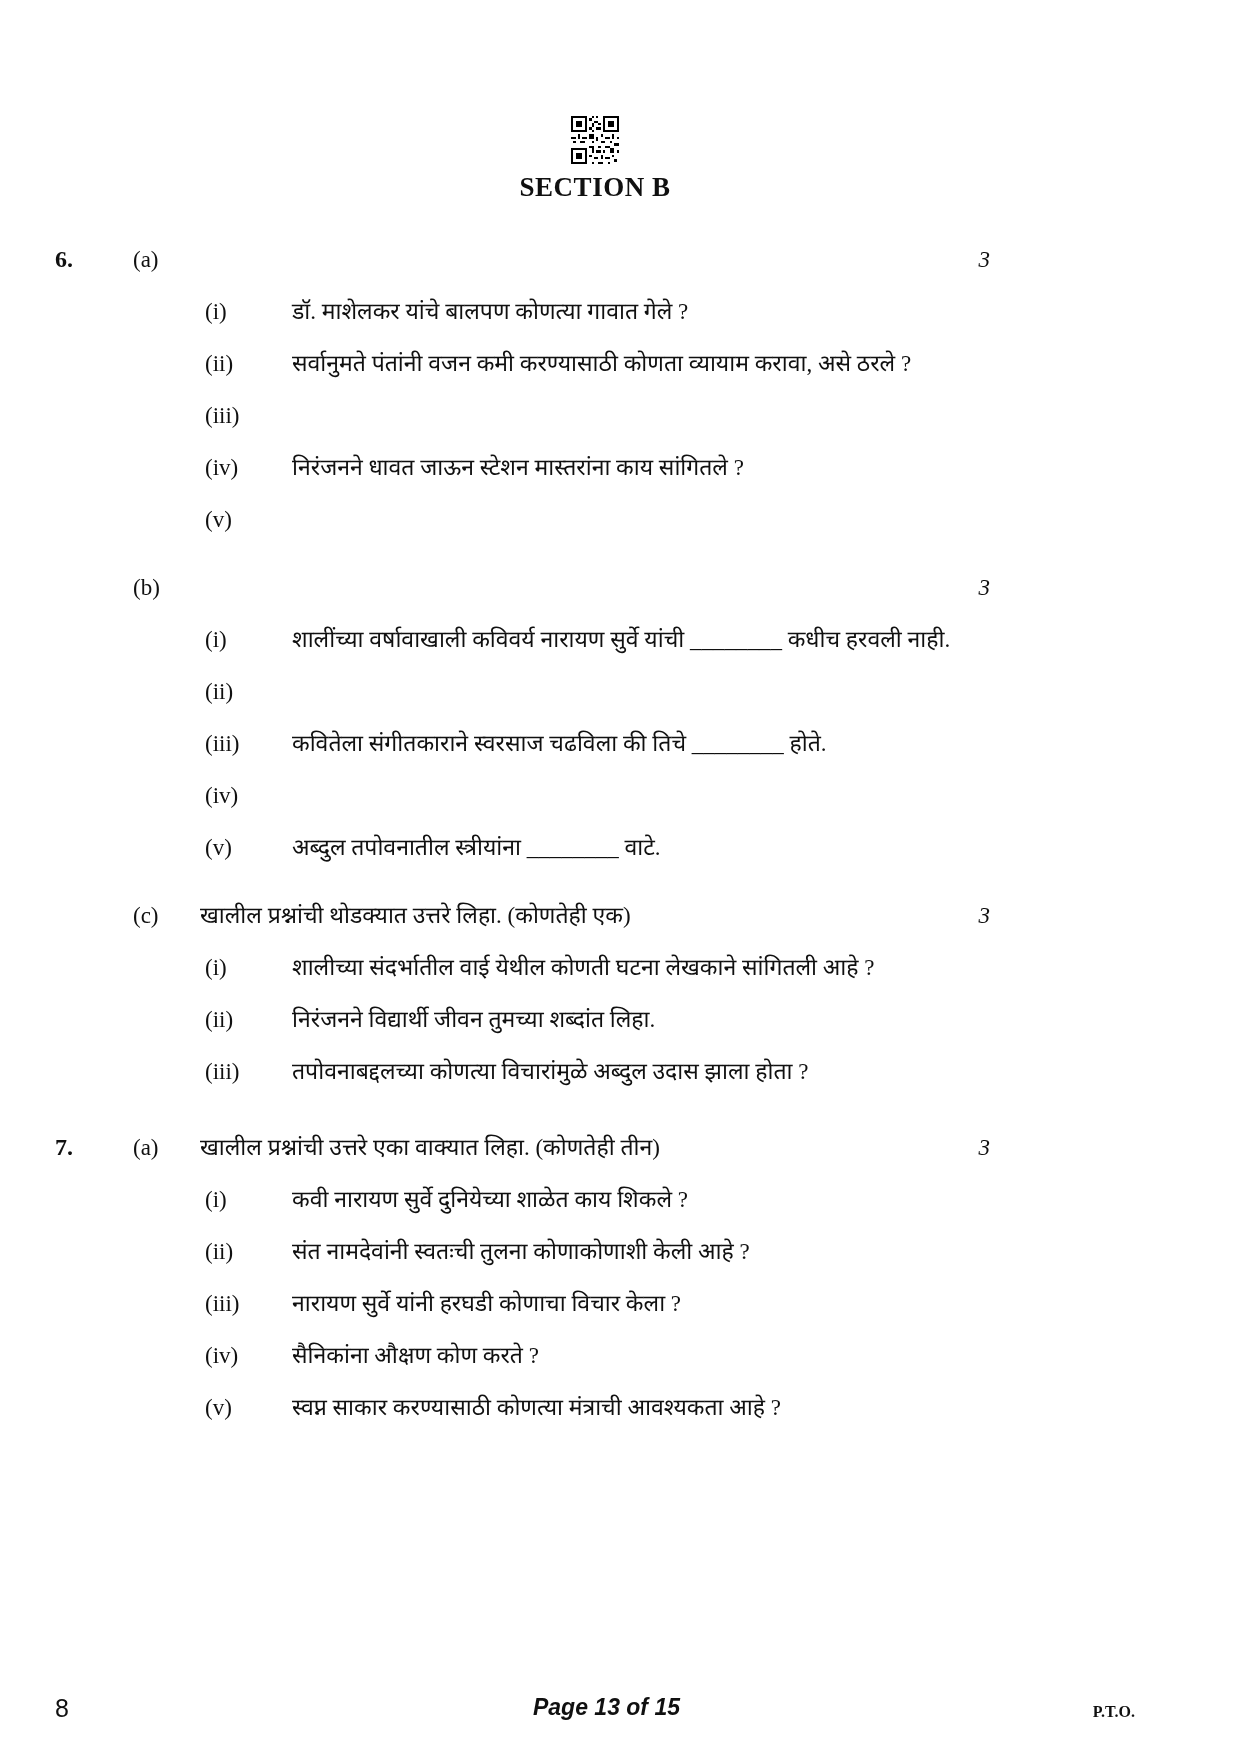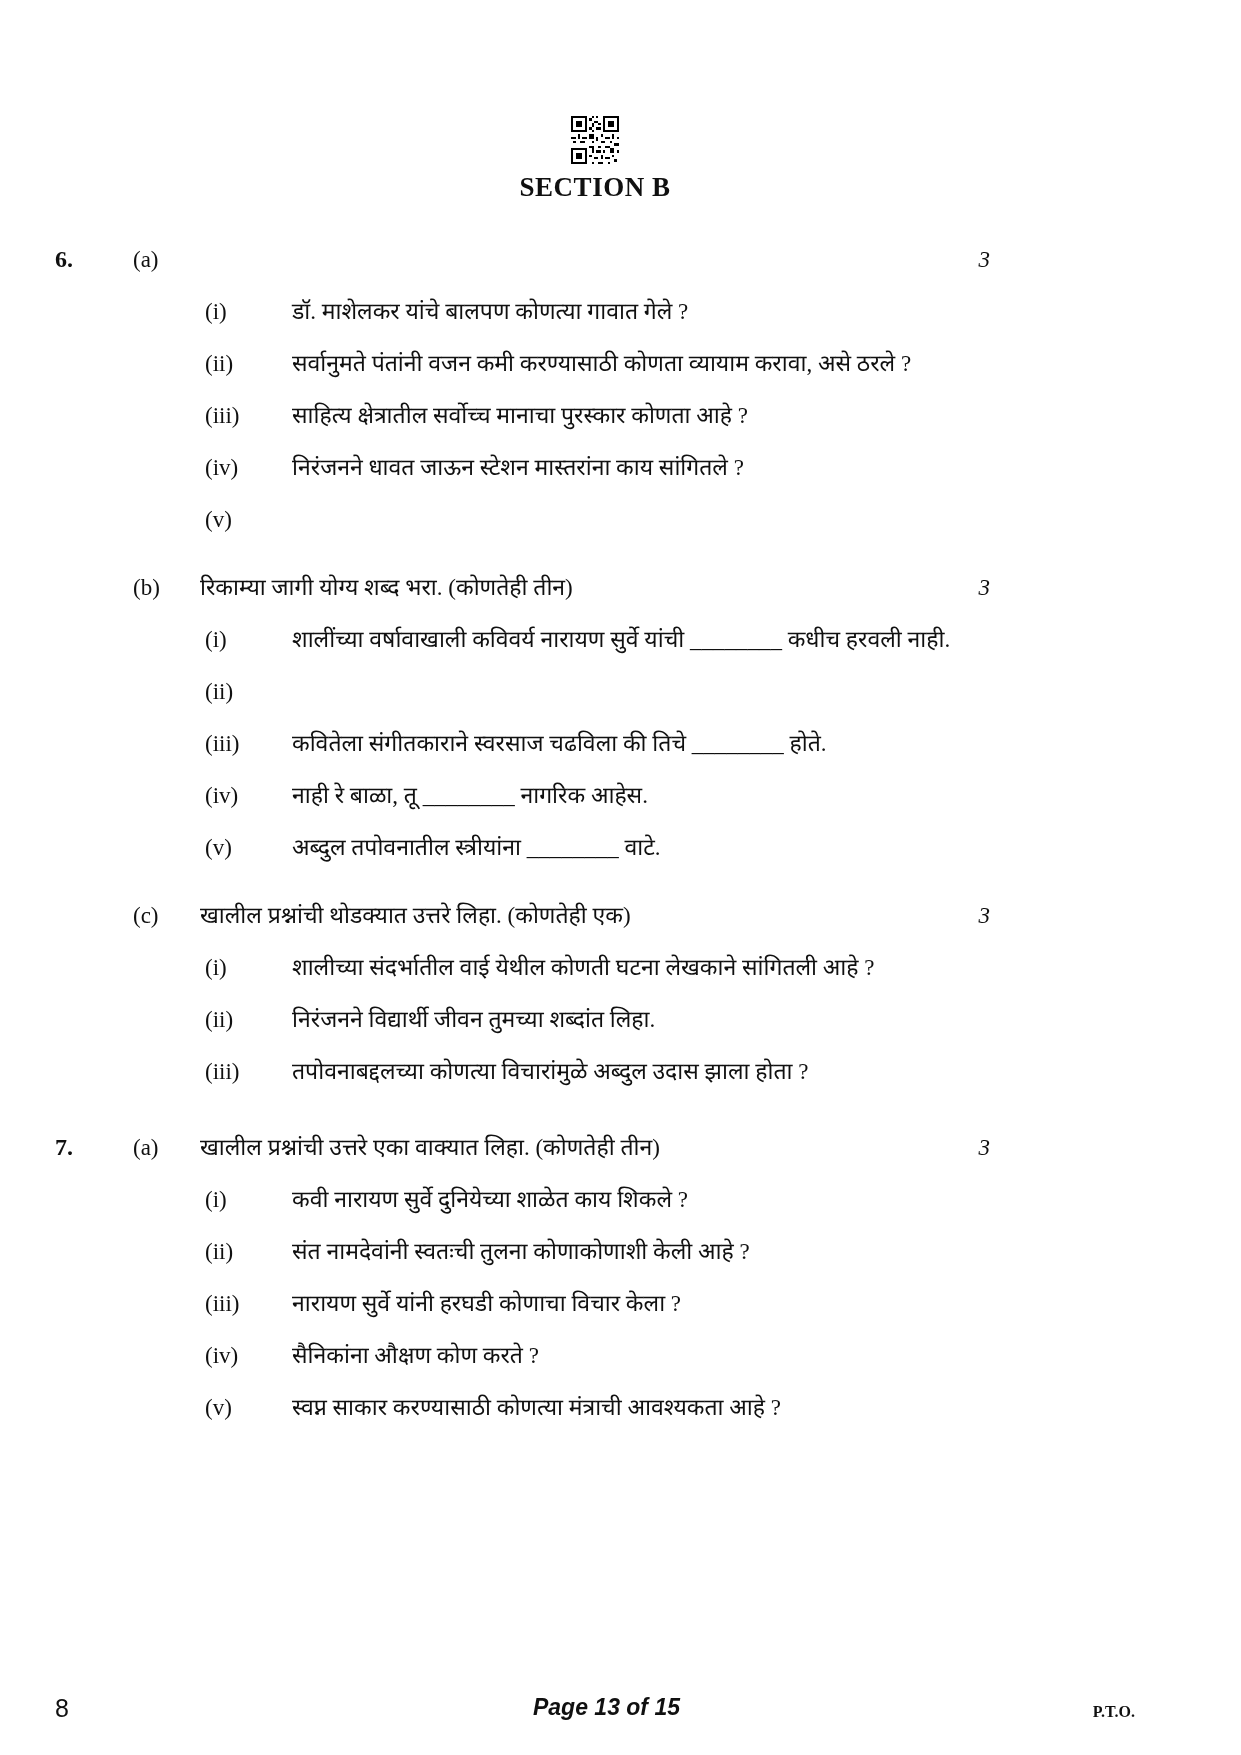--- a/index.html
+++ b/index.html
@@ -166,56 +166,53 @@
     <span class="item-text">डॉ. माशेलकर यांचे बालपण कोणत्या गावात गेले ?</span>
   </div>
   <div class="item-row">
     <span class="item-indent"></span>
     <span class="item-label">(ii)</span>
     <span class="item-text">सर्वानुमते पंतांनी वजन कमी करण्यासाठी कोणता व्यायाम करावा, असे ठरले ?</span>
   </div>
   <div class="item-row">
     <span class="item-indent"></span>
     <span class="item-label">(iii)</span>
-    <span class="item-text">साहित्य क्षेत्रातील सर्वोच्च मानाचा पुरस्कार कोणता आहे ?</span>
   </div>
   <div class="item-row">
     <span class="item-indent"></span>
     <span class="item-label">(iv)</span>
     <span class="item-text">निरंजनने धावत जाऊन स्टेशन मास्तरांना काय सांगितले ?</span>
   </div>
   <div class="item-row">
     <span class="item-indent"></span>
     <span class="item-label">(v)</span>
   </div>
 
   <div class="part-row">
     <span class="qnum"></span>
     <span class="part-label">(b)</span>
-    <span class="part-text">रिकाम्या जागी योग्य शब्द भरा. (कोणतेही तीन)</span>
     <span class="marks">3</span>
   </div>
   <div class="item-row">
     <span class="item-indent"></span>
     <span class="item-label">(i)</span>
     <span class="item-text">शालींच्या वर्षावाखाली कविवर्य नारायण सुर्वे यांची ________ कधीच हरवली नाही.</span>
   </div>
   <div class="item-row">
     <span class="item-indent"></span>
     <span class="item-label">(ii)</span>
   </div>
   <div class="item-row">
     <span class="item-indent"></span>
     <span class="item-label">(iii)</span>
     <span class="item-text">कवितेला संगीतकाराने स्वरसाज चढविला की तिचे ________ होते.</span>
   </div>
   <div class="item-row">
     <span class="item-indent"></span>
     <span class="item-label">(iv)</span>
-    <span class="item-text">नाही रे बाळा, तू ________ नागरिक आहेस.</span>
   </div>
   <div class="item-row">
     <span class="item-indent"></span>
     <span class="item-label">(v)</span>
     <span class="item-text">अब्दुल तपोवनातील स्त्रीयांना ________ वाटे.</span>
   </div>
 
   <div class="part-row">
     <span class="qnum"></span>
     <span class="part-label">(c)</span>

